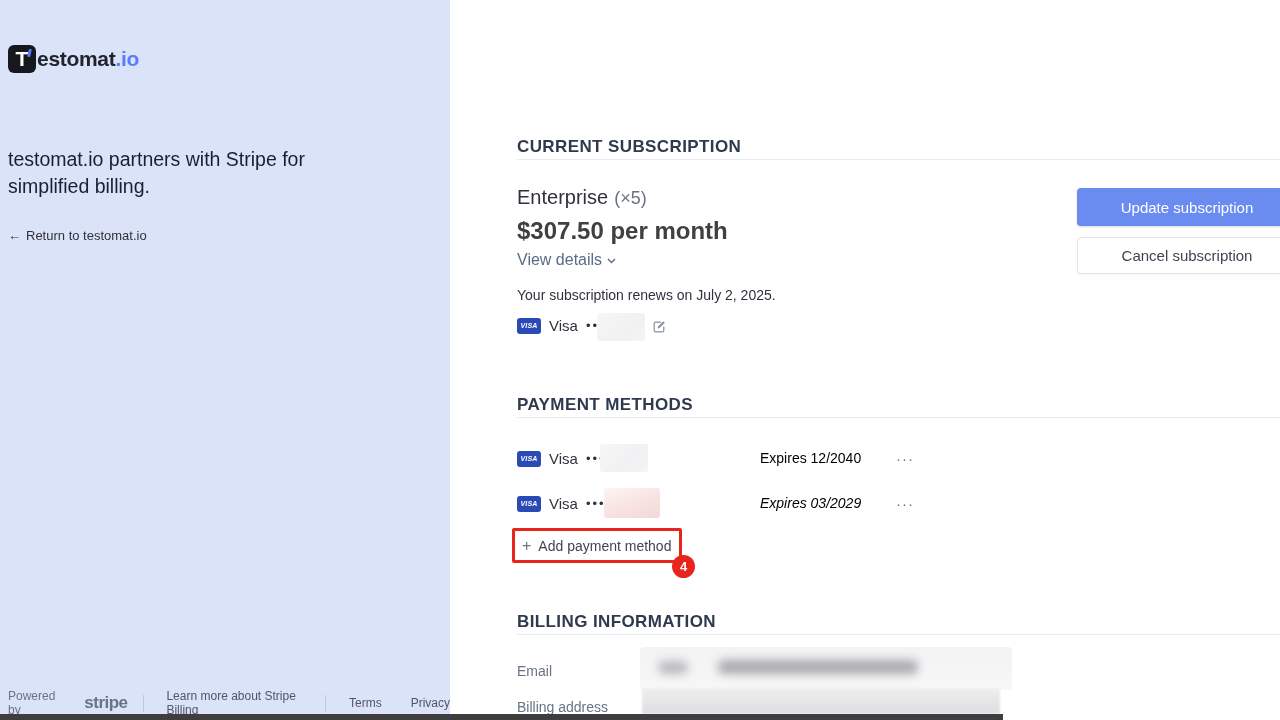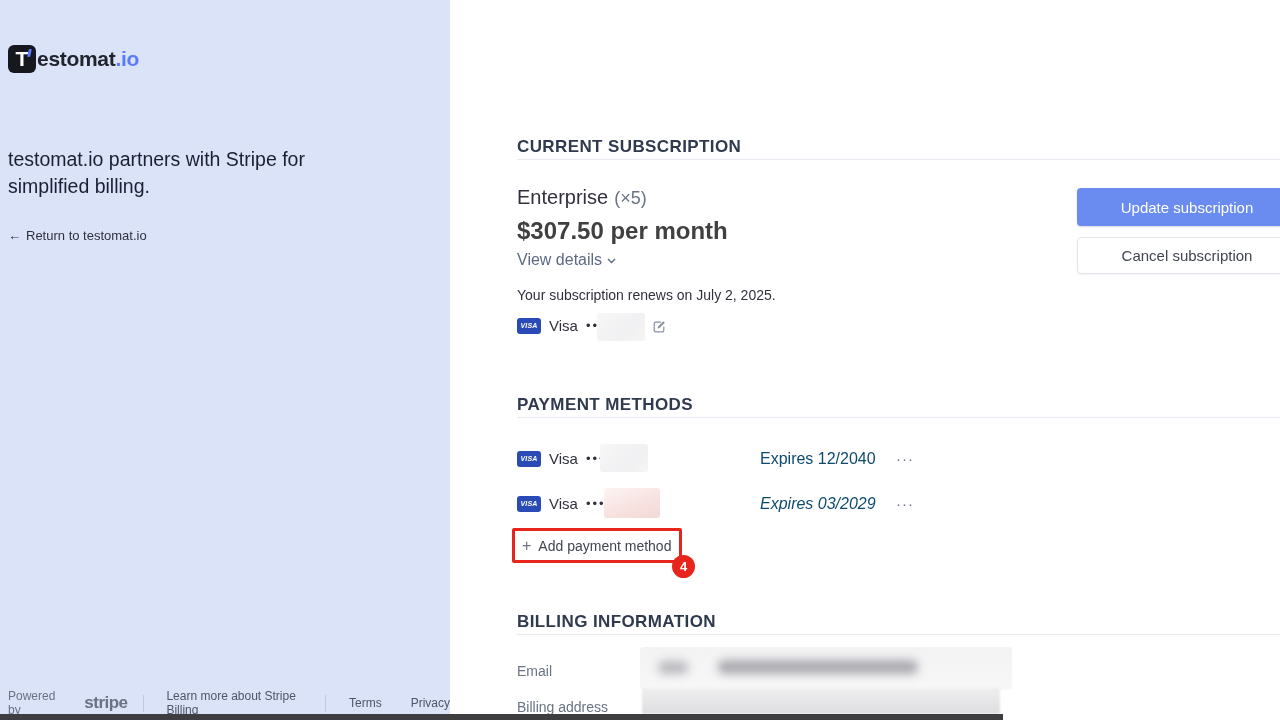--- a/index.html
+++ b/index.html
@@ -61,21 +61,21 @@
   .redact-light { background:linear-gradient(135deg,#f8f7f7 0%,#f1f0f2 60%,#f6f4f4 100%); }
   .redact-pink  { background:linear-gradient(160deg,#fdf4f3 0%,#f7e3e1 55%,#f3d8d6 100%); }
 
   .btn { left:1077px; width:220px; height:38px; border-radius:4px; font-size:15px;
     font-weight:500; display:flex; align-items:center; justify-content:center; cursor:pointer; }
   .btn-primary { top:188px; background:#6a8cf1; color:#ffffff;
     box-shadow:0 1px 2px rgba(50,60,90,.2); }
   .btn-secondary { top:237px; height:37px; background:#ffffff; color:#414552;
     border:1px solid #e0e6eb; box-shadow:0 1px 2px rgba(0,0,0,.05); }
 
-  .expires { font-size:16px; color:#0c4a6e; }
+  .expires { font-size:14px; color:#000000; }
   .dots-menu { font-size:15px; color:#6a7383; letter-spacing:1px; cursor:pointer; line-height:1; }
 
   .annotation-rect { left:512px; top:528px; width:170px; height:35px;
     border:3px solid #e8251c; border-radius:2px; z-index:5; pointer-events:none; }
   .add-pm { left:522px; top:538px; display:flex; align-items:center; gap:7px;
     font-size:14px; cursor:pointer; z-index:4; }
   .add-plus { color:#6a7383; font-size:16px; line-height:1; }
   .add-label { color:#414552; }
   .annotation-badge { left:672px; top:555px; width:23px; height:23px; border-radius:50%;
     background:#e8251c; color:#ffffff; font-size:13px; font-weight:700;

